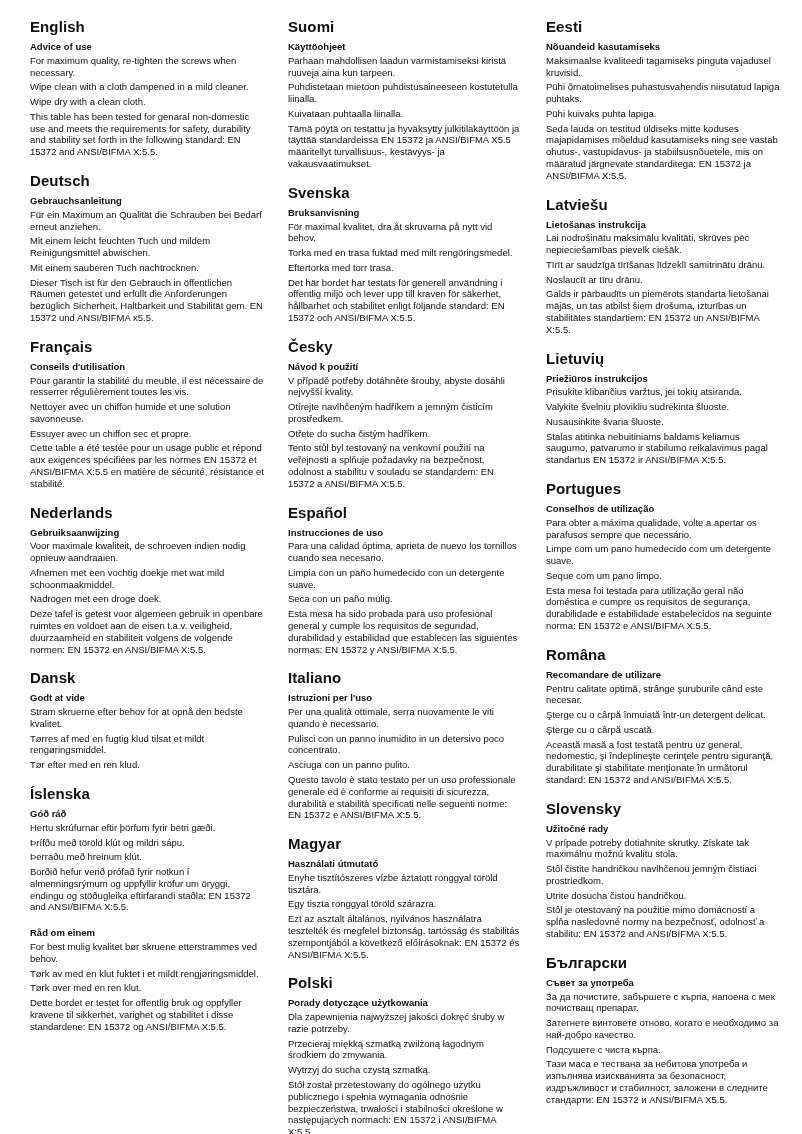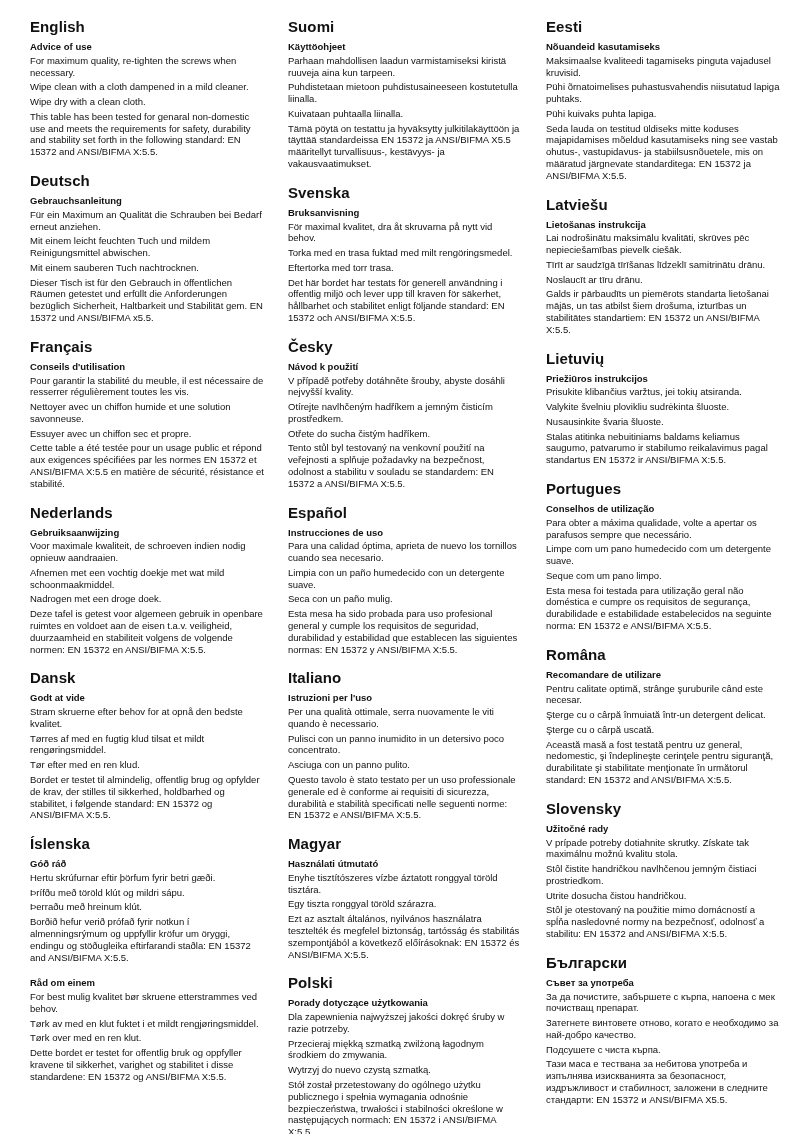--- a/index.html
+++ b/index.html
@@ -85,21 +85,20 @@
         <p class="para">Afnemen met een vochtig doekje met wat mild schoonmaakmiddel.</p>
         <p class="para">Nadrogen met een droge doek.</p>
         <p class="para">Deze tafel is getest voor algemeen gebruik in openbare ruimtes en voldoet aan de eisen t.a.v. veiligheid, duurzaamheid en stabiliteit volgens de volgende normen: EN 15372 en ANSI/BIFMA X:5.5.</p>
       </section>
       <section class="section">
         <h2 class="lang-title">Dansk</h2>
         <div class="sub-title">Godt at vide</div>
         <p class="para">Stram skruerne efter behov for at opnå den bedste kvalitet.</p>
         <p class="para">Tørres af med en fugtig klud tilsat et mildt rengøringsmiddel.</p>
         <p class="para">Tør efter med en ren klud.</p>
-        <p class="para">Bordet er testet til almindelig, offentlig brug og opfylder de krav, der stilles til sikkerhed, holdbarhed og stabilitet, i følgende standard: EN 15372 og ANSI/BIFMA X:5.5.</p>
       </section>
       <section class="section">
         <h2 class="lang-title">Íslenska</h2>
         <div class="sub-title">Góð ráð</div>
         <p class="para">Hertu skrúfurnar eftir þörfum fyrir betri gæði.</p>
         <p class="para">Þrífðu með töröld klút og mildri sápu.</p>
         <p class="para">Þerraðu með hreinum klút.</p>
         <p class="para">Borðið hefur verið prófað fyrir notkun í almenningsrýmum og uppfyllir kröfur um öryggi, endingu og stöðugleika eftirfarandi staðla: EN 15372 and ANSI/BIFMA X:5.5.</p>
       </section>
       <section class="section">
@@ -156,21 +155,21 @@
         <div class="sub-title">Használati útmutató</div>
         <p class="para">Enyhe tisztítószeres vízbe áztatott ronggyal töröld tisztára.</p>
         <p class="para">Egy tiszta ronggyal töröld szárazra.</p>
         <p class="para">Ezt az asztalt általános, nyilvános használatra tesztelték és megfelel biztonság, tartósság és stabilitás szempontjából a következő előírásoknak: EN 15372 és ANSI/BIFMA X:5.5.</p>
       </section>
       <section class="section">
         <h2 class="lang-title">Polski</h2>
         <div class="sub-title">Porady dotyczące użytkowania</div>
         <p class="para">Dla zapewnienia najwyższej jakości dokręć śruby w razie potrzeby.</p>
         <p class="para">Przecieraj miękką szmatką zwilżoną łagodnym środkiem do zmywania.</p>
-        <p class="para">Wytrzyj do nuevo czystą szmatką.</p>
+        <p class="para">Wytrzyj do sucha czystą szmatką.</p>
         <p class="para">Stół został przetestowany do ogólnego użytku publicznego i spełnia wymagania odnośnie bezpieczeństwa, trwałości i stabilności określone w następujących normach: EN 15372 i ANSI/BIFMA X:5.5.</p>
       </section>
     </div>
   <div class="col">
       <section class="section">
         <h2 class="lang-title">Eesti</h2>
         <div class="sub-title">Nõuandeid kasutamiseks</div>
         <p class="para">Maksimaalse kvaliteedi tagamiseks pinguta vajadusel kruvisid.</p>
         <p class="para">Pühi õrnatoimelises puhastusvahendis niisutatud lapiga puhtaks.</p>
         <p class="para">Pühi kuivaks puhta lapiga.</p>

